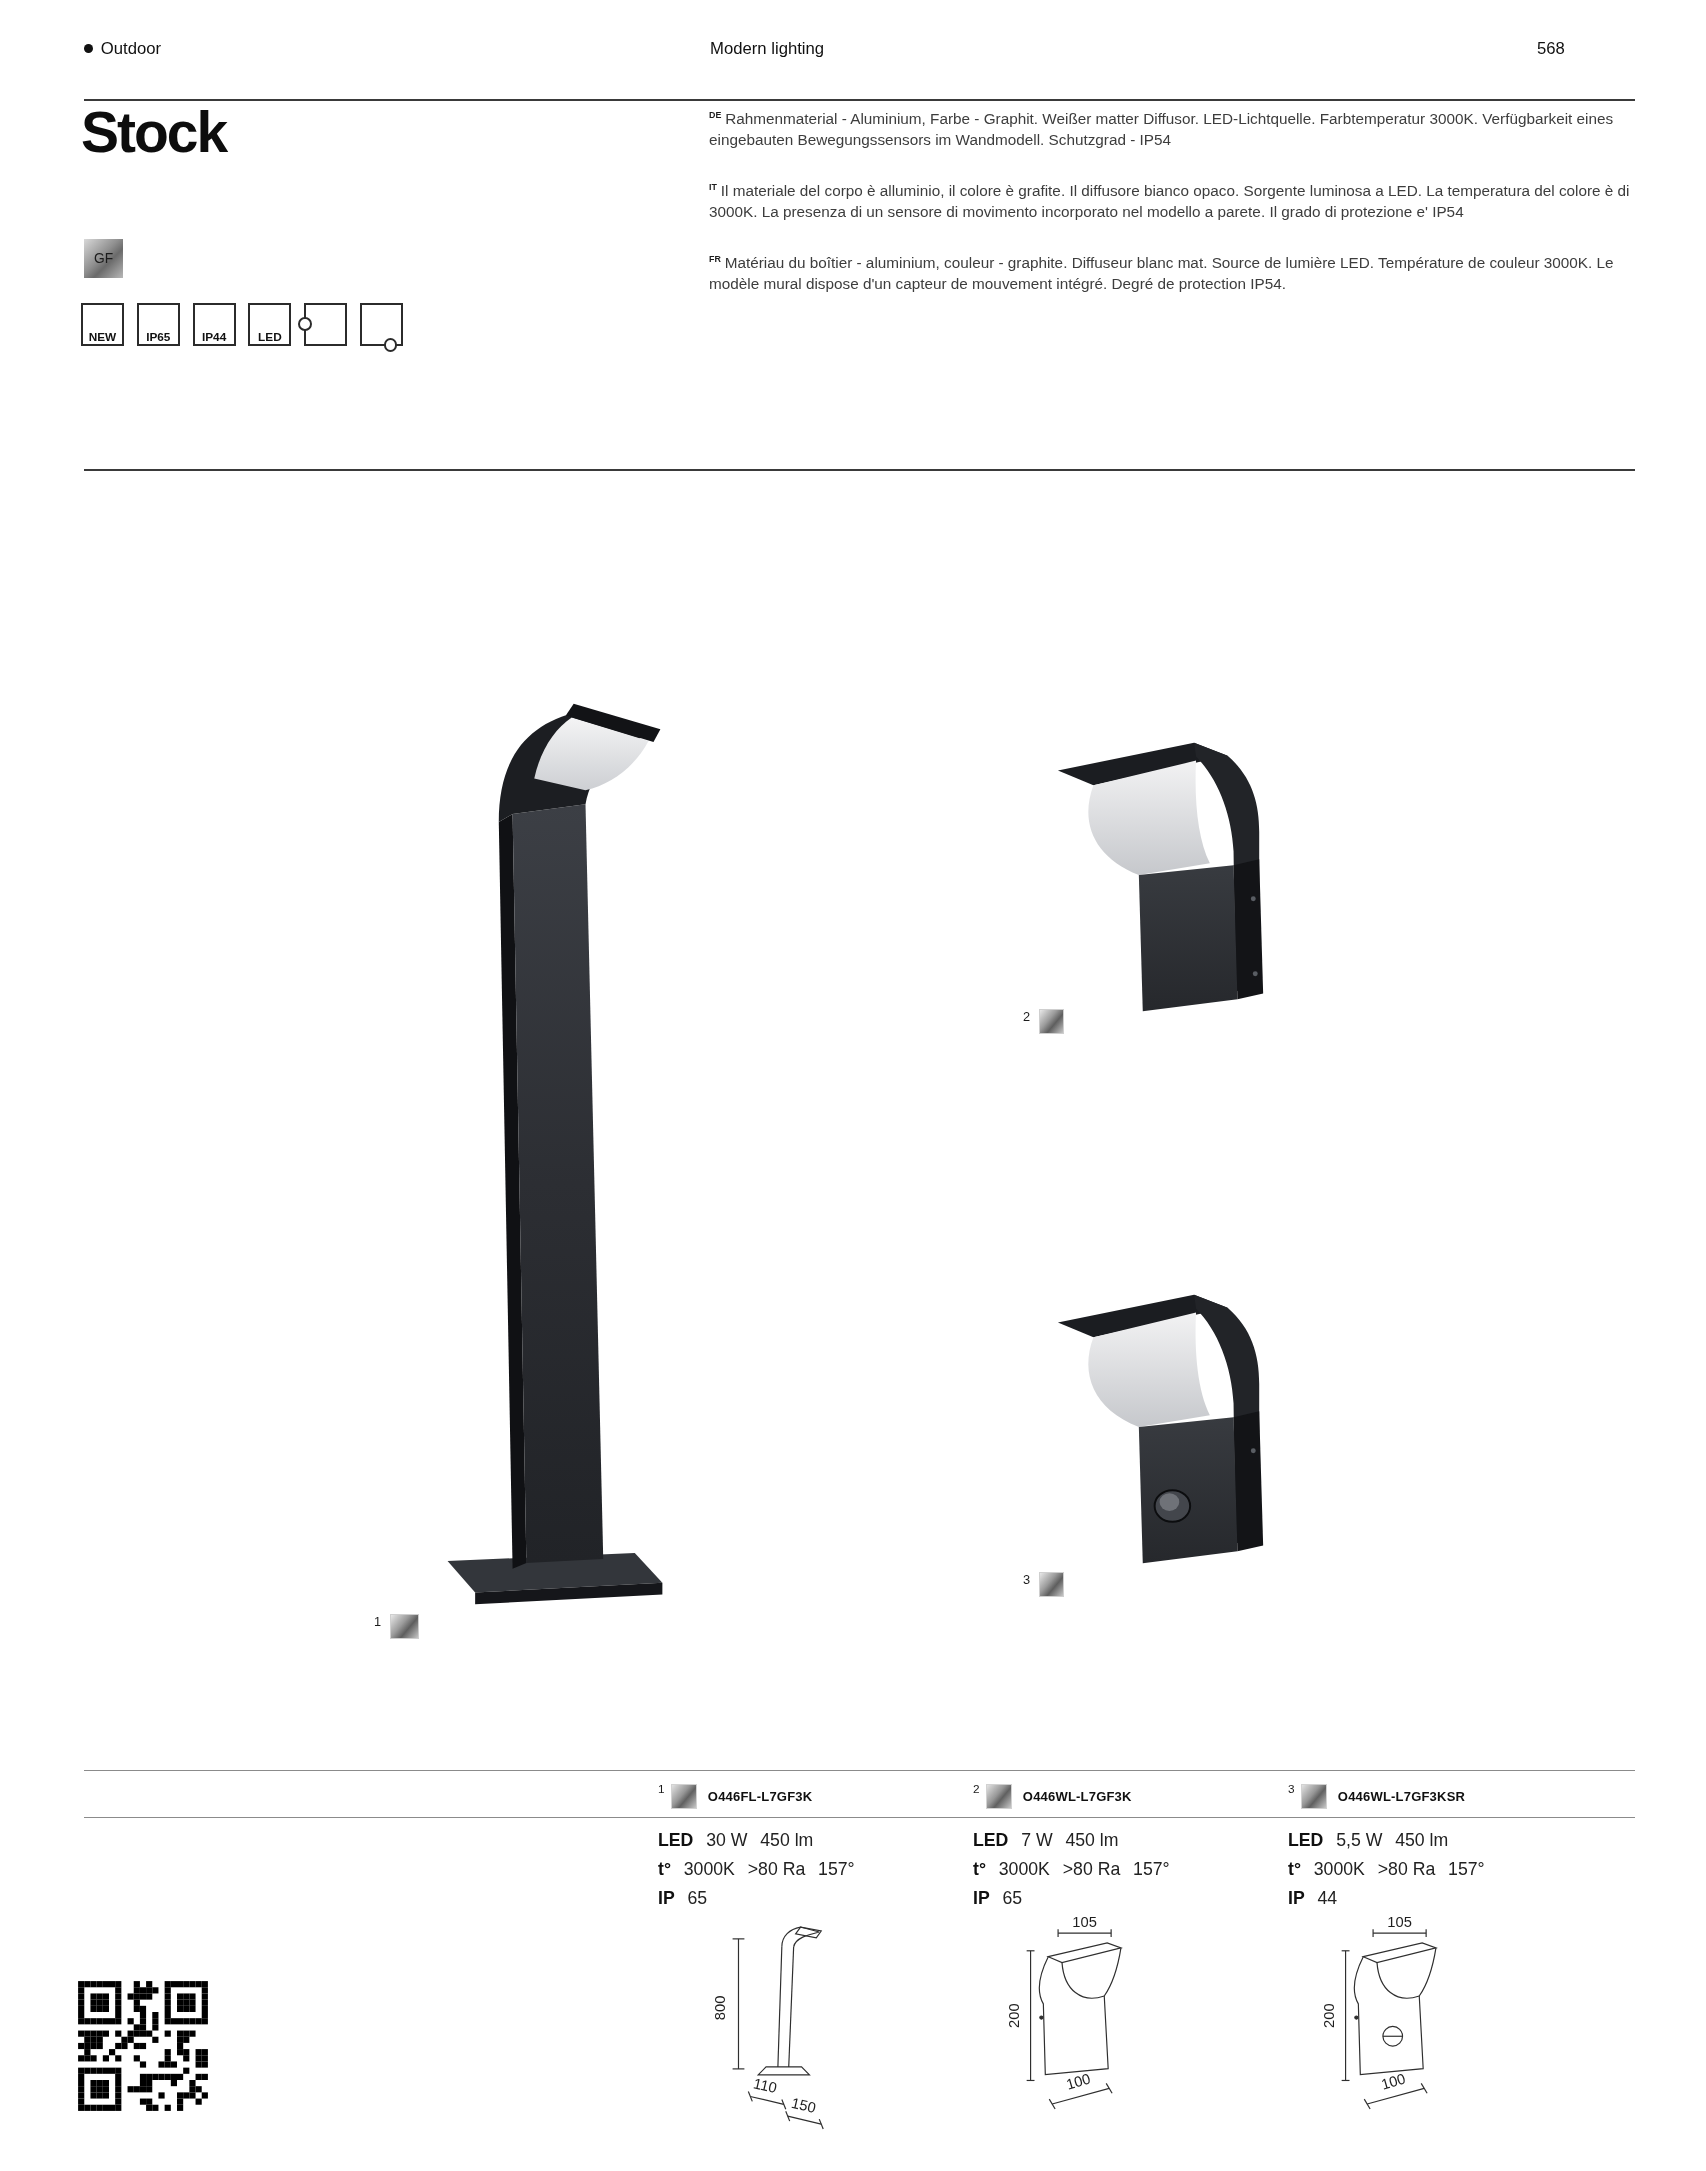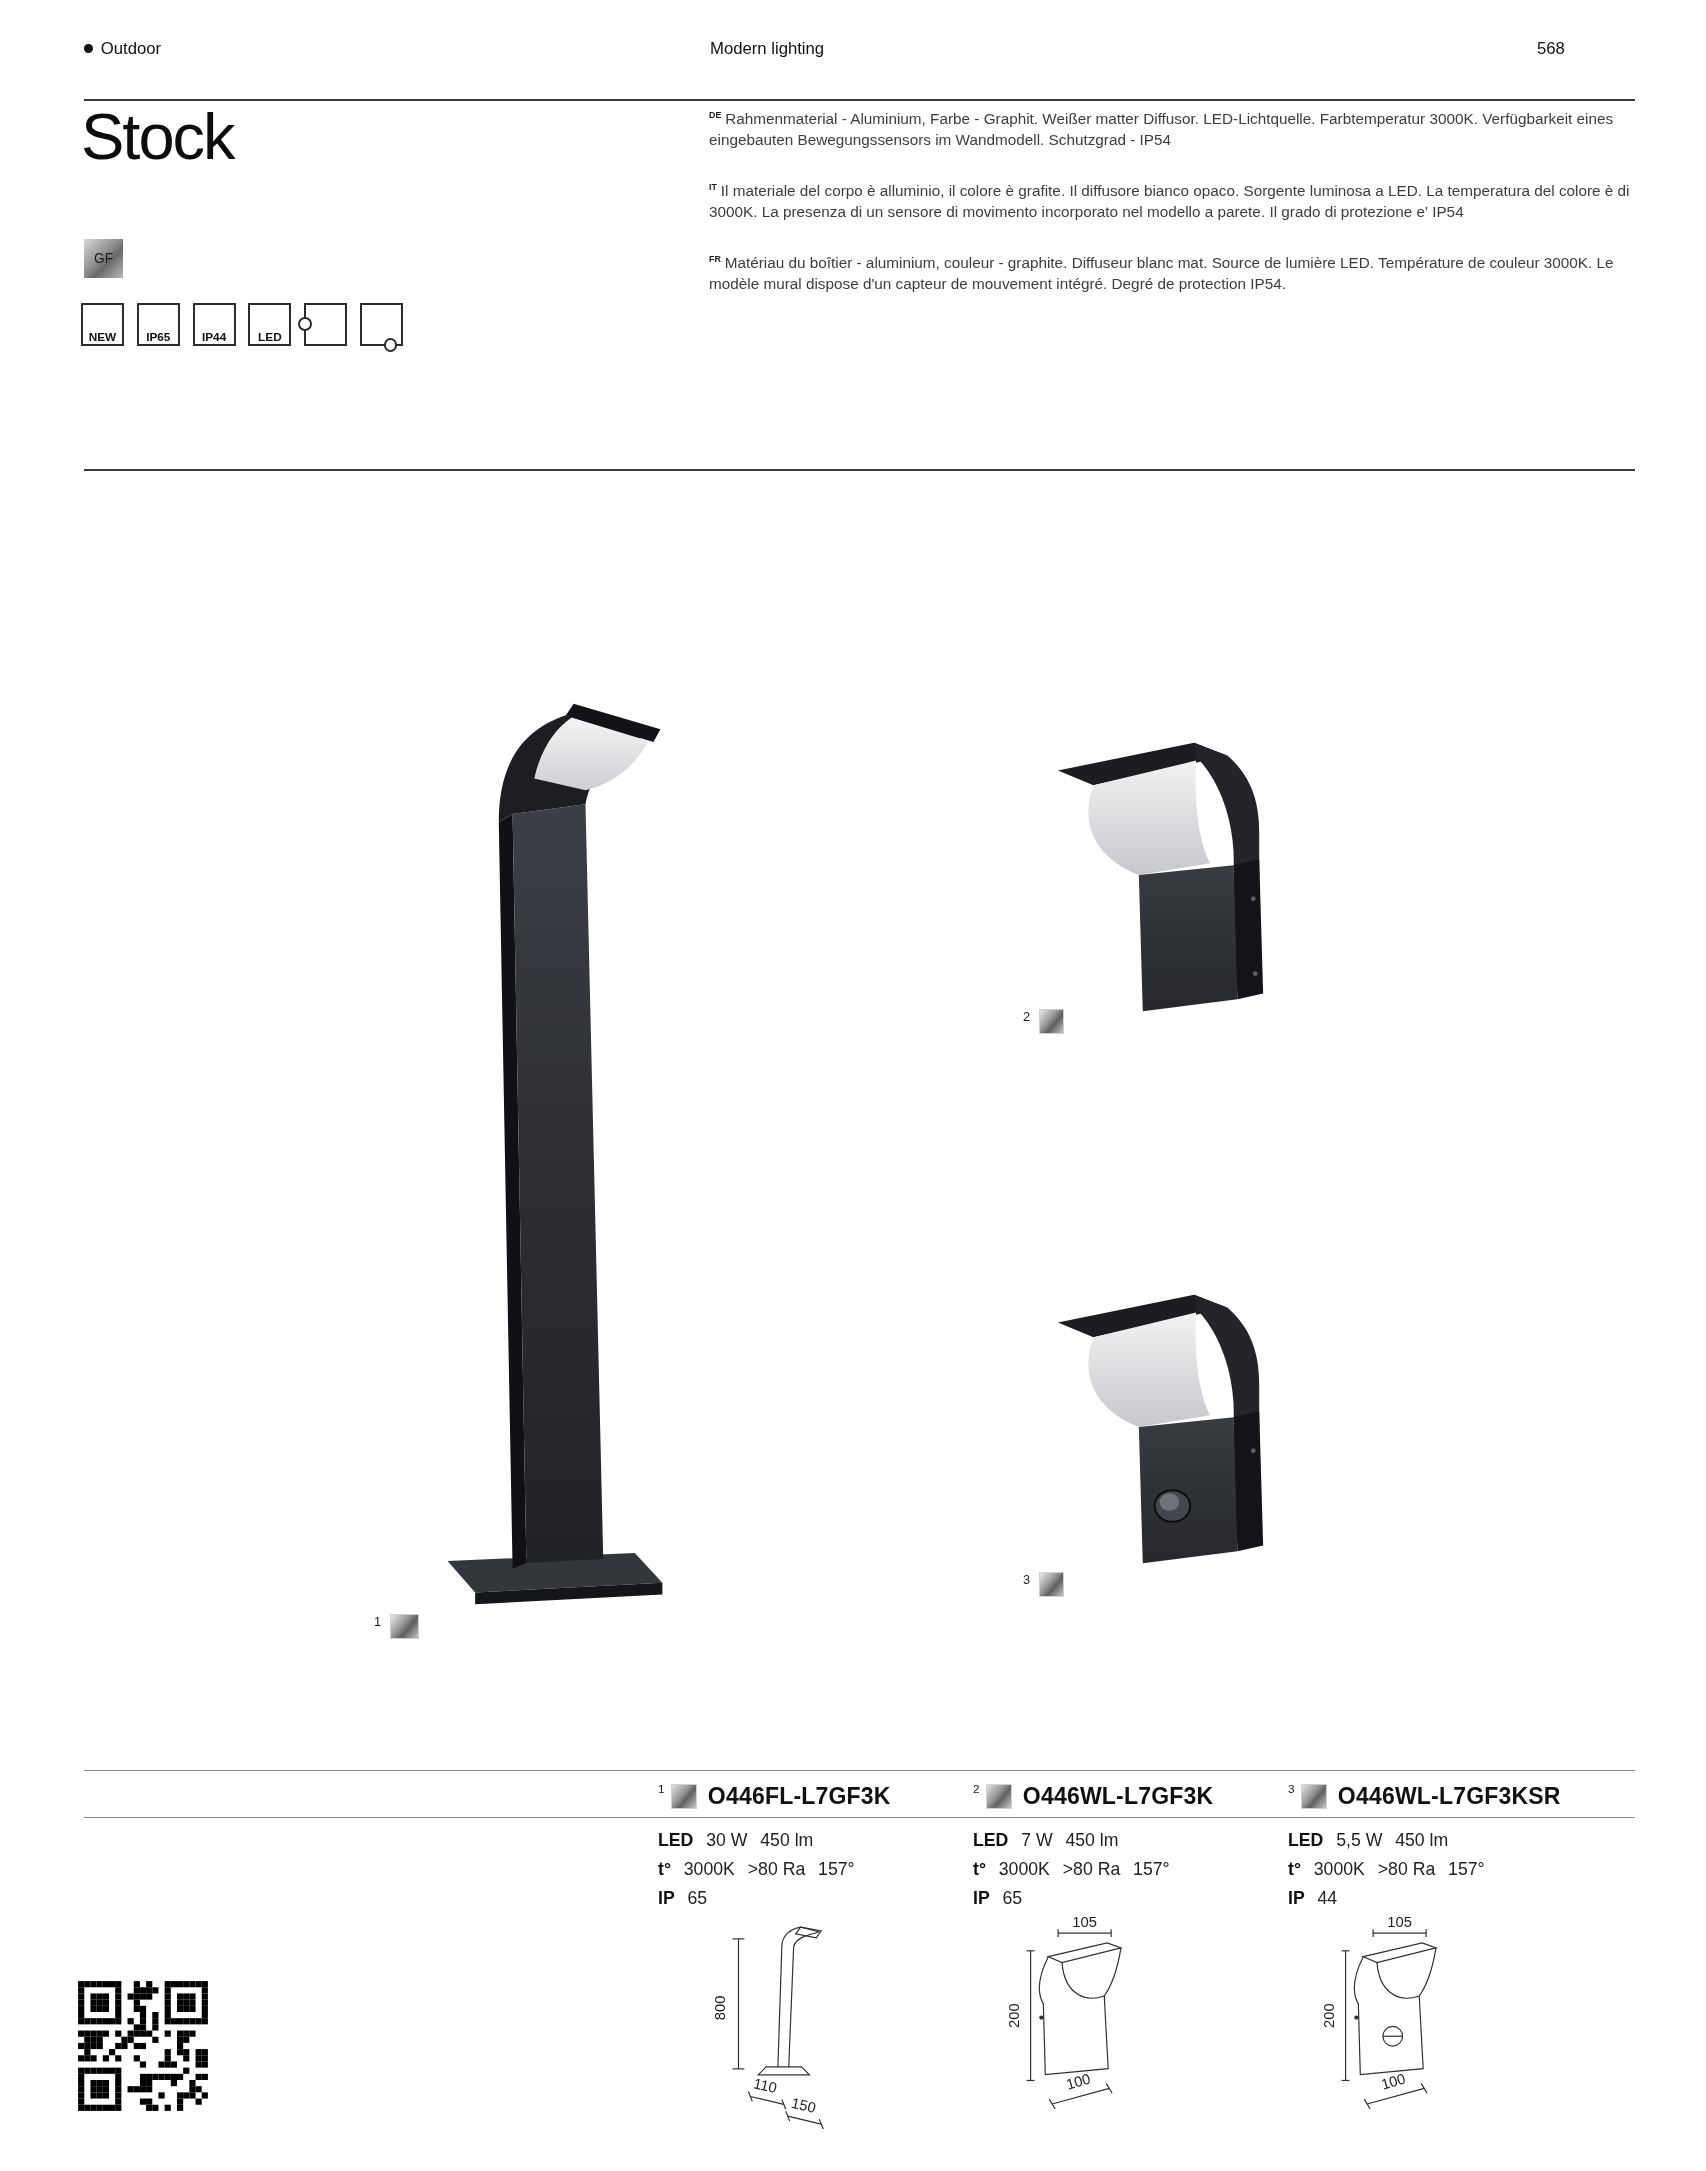--- a/index.html
+++ b/index.html
@@ -5,21 +5,21 @@
   html,body{margin:0;padding:0;background:#ffffff;}
   #page{position:relative;width:1706px;height:2171px;background:#fff;overflow:hidden;
         font-family:"Liberation Sans","DejaVu Sans",sans-serif;color:#1b1b1b;}
   .abs{position:absolute;}
   
   .ph{position:absolute;top:39px;font-size:16.7px;color:#111;}
   .bullet{display:inline-block;width:8.9px;height:8.9px;border-radius:50%;background:#111;margin-right:7.9px;vertical-align:1px;}
   .rule{position:absolute;left:84px;width:1551px;background:#3a3a3a;height:2px;}
   .rule-table{position:absolute;left:84px;width:1551px;background:#8b8b8b;height:1px;}
   
-  .title{position:absolute;left:81px;top:99px;font-size:65px;font-weight:normal;letter-spacing:-2px;color:#0d0d0d;margin:0;}
+  .title{position:absolute;left:81px;top:99px;font-size:57px;font-weight:bold;letter-spacing:-2px;color:#0d0d0d;margin:0;}
   .gf-badge{position:absolute;left:84px;top:239px;width:39px;height:39px;
     background:linear-gradient(135deg,#d9d9d9 0%,#8f8f8f 45%,#6a6a6a 62%,#b8b8b8 100%);
     display:flex;align-items:center;justify-content:center;font-size:13.8px;color:#1c1c1c;}
   .badge-row{position:absolute;left:81px;top:303px;display:flex;gap:12.8px;}
   .badge{width:43px;height:43px;border:2px solid #2b2b2b;display:flex;align-items:flex-end;justify-content:center;
          font-size:11.8px;font-weight:bold;color:#111;box-sizing:border-box;position:relative;background:#fff;}
   .circ{position:absolute;width:13.8px;height:13.8px;border:2px solid #2b2b2b;border-radius:50%;background:#fff;box-sizing:border-box;}
   .circ-left{left:-7.9px;top:11.8px;}
   .circ-bottom{left:21.7px;bottom:-7.9px;}
   
@@ -31,21 +31,21 @@
   .fig-swatch{width:26.6px;height:22.7px;
     background:linear-gradient(130deg,#e8e8e8 0%,#9b9b9b 40%,#5e5e5e 62%,#c6c6c6 100%);
     border:1px solid #cfcfcf;}
   
   .prod-col{position:absolute;width:310px;}
   .prod-head{display:flex;align-items:center;height:35px;}
   .prod-head .num{font-size:11.8px;color:#1c1c1c;position:relative;top:-7.9px;margin-right:6.9px;}
   .swatch{width:25.6px;height:25.6px;margin-right:10.8px;
     background:linear-gradient(130deg,#e3e3e3 0%,#969696 42%,#606060 60%,#c9c9c9 100%);
     border:1px solid #d2d2d2;box-sizing:border-box;}
-  .prod-code{font-size:23px;font-weight:bold;color:#101010;letter-spacing:0.2px;}
+  .prod-code{font-size:13px;font-weight:bold;color:#101010;letter-spacing:0.2px;}
   .specs{margin-top:15.8px;}
   .spec-line{display:flex;gap:12.8px;font-size:17.7px;color:#222;margin-bottom:7.9px;}
   .spec-line b{color:#101010;}
   
   .sketch text{font-family:"Liberation Sans","DejaVu Sans",sans-serif;}
   
   #qr{position:absolute;left:75px;top:1978px;}
 </style>
 </head>
 <body>

